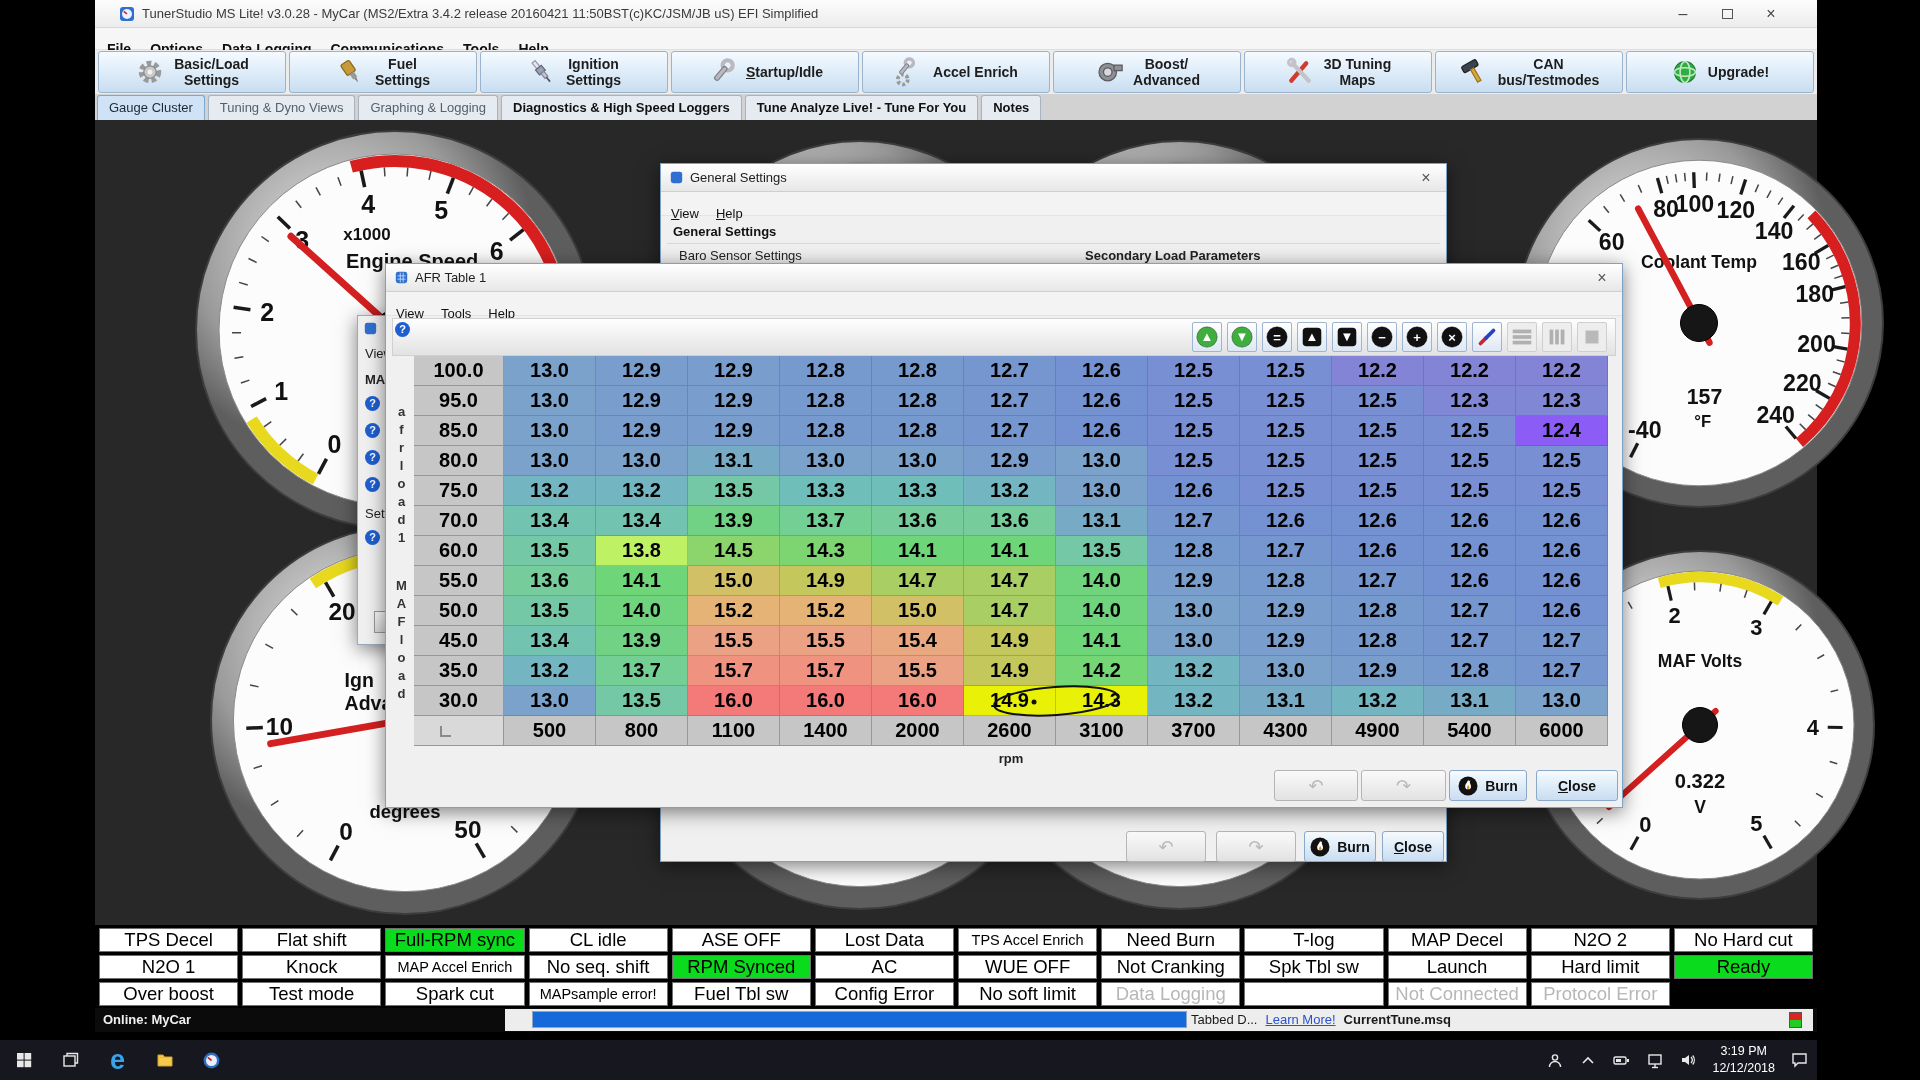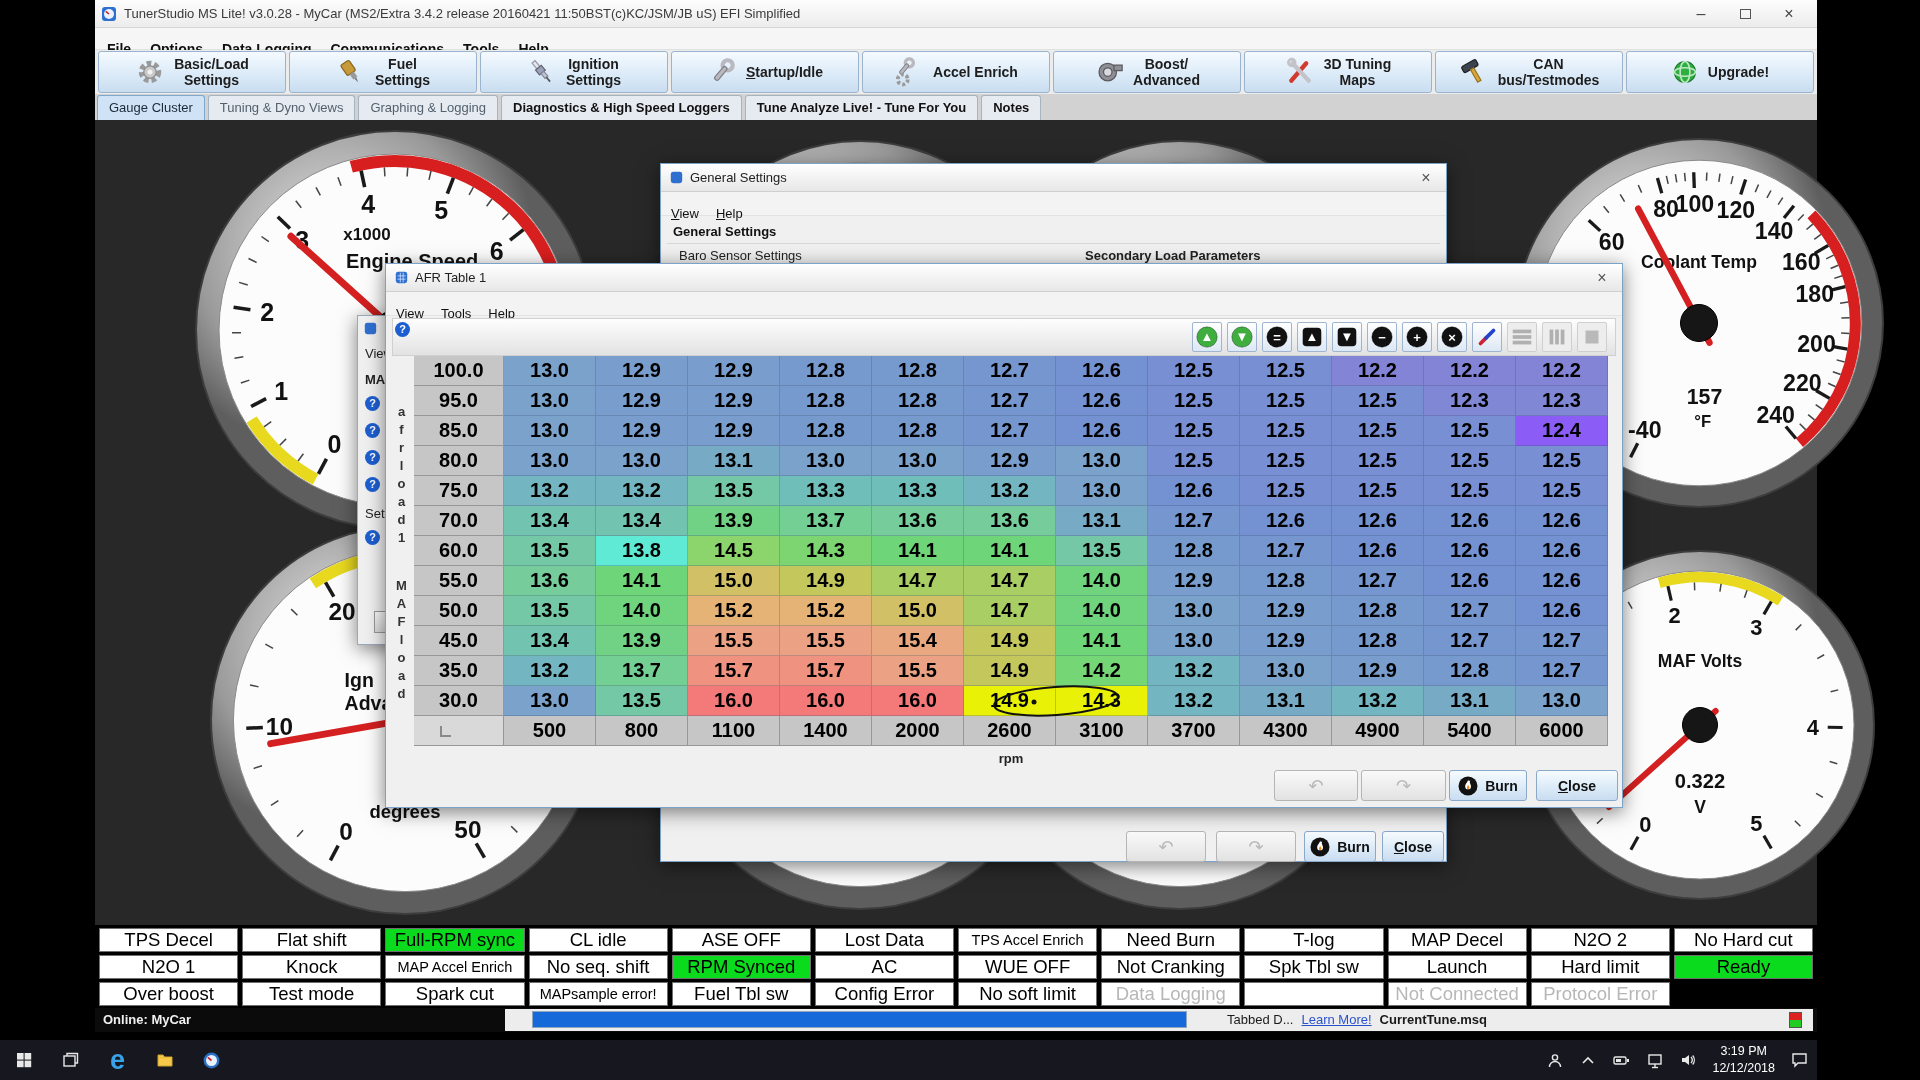--- a/index.html
+++ b/index.html
@@ -4,21 +4,21 @@
 <style>
   * { margin:0; padding:0; box-sizing:border-box; }
   html,body { width:1920px; height:1080px; background:#000; overflow:hidden;
               font-family:"Liberation Sans", sans-serif; }
   #desktop { position:relative; width:1920px; height:1080px; background:#000; }
 
   
   #app { position:absolute; left:95px; top:0; width:1722px; height:1032px; background:#ececec; }
   #titlebar { position:absolute; left:0; top:0; right:0; height:28px;
               background:linear-gradient(#fdfdfd,#ececec); display:flex; align-items:center;
-              padding:0 6px; gap:7px; border-bottom:1px solid #d6d6d6; }
+              padding:0 24px; gap:7px; border-bottom:1px solid #d6d6d6; }
   #title-text { font-size:13px; color:#3a3a3a; white-space:nowrap; overflow:hidden; }
   .win-ctrl { width:44px; height:26px; display:flex; align-items:center; justify-content:center;
               color:#444; font-size:16px; }
   #ctrl-box { margin-left:auto; display:flex; }
   .maxbox { width:11px; height:10px; border:1.5px solid #555; display:inline-block; }
 
   #menubar { position:absolute; left:0; top:28px; right:0; height:22px; background:#f6f6f6;
              display:flex; align-items:center; padding-left:12px; gap:19px;
              font-size:14px; font-weight:700; color:#111; border-bottom:1px solid #e0e0e0;}
   .menu-item { cursor:default;margin-top:20px; }
@@ -52,21 +52,21 @@
   .ind.empty { }
   .ind.none { background:transparent; border:none; }
 
   
   #statusbar { position:absolute; left:0; top:1008px; width:1722px; height:24px; background:#0b0b0b; }
   #sb-online { position:absolute; left:8px; top:4px; color:#f0f0f0; font-size:13px; font-weight:600; }
   #sb-light { position:absolute; left:410px; right:4px; top:1px; bottom:1px; background:#ededed; }
   #sb-progress { position:absolute; left:437px; top:3px; width:655px; height:17px;
                  background:#1669d9; border:1px solid #8fa6c0; }
   #sb-texts { position:absolute; left:1096px; top:4px; font-size:13px; color:#1a1a1a;
-              display:flex; gap:8px; white-space:nowrap;margin-left:36px; }
+              display:flex; gap:8px; white-space:nowrap; }
   #sb-link { color:#2a52cc; text-decoration:underline; }
   #sb-file { font-weight:700; }
   #sb-ind { position:absolute; left:1694px; top:4px; width:13px; height:16px; border:1px solid #555; }
   #sb-ind .r { height:50%; background:#d22; } #sb-ind .g { height:50%; background:#2c2; }
 
   
   #taskbar { position:absolute; left:0; top:1040px; width:1817px; height:40px; background:#17171f;
              display:flex; align-items:center; }
   .tk-btn { width:47px; height:40px; display:flex; align-items:center; justify-content:center; }
   #search-box { width:396px; height:31px; background:#fff; border:1px solid #6c6c6c; display:flex;
@@ -824,21 +824,21 @@
           <div class="cell" style="background: rgb(118, 205, 155);">13.6</div>
           <div class="cell" style="background: rgb(118, 205, 155);">13.6</div>
           <div class="cell" style="background: rgb(119, 171, 197);">13.1</div>
           <div class="cell" style="background: rgb(118, 150, 208);">12.7</div>
           <div class="cell" style="background: rgb(116, 146, 210);">12.6</div>
           <div class="cell" style="background: rgb(116, 146, 210);">12.6</div>
           <div class="cell" style="background: rgb(116, 146, 210);">12.6</div>
           <div class="cell" style="background: rgb(116, 146, 210);">12.6</div>
           <div class="cell hcell">60.0</div>
           <div class="cell" style="background: rgb(116, 200, 165);">13.5</div>
-          <div class="cell" style="background: #5eead4;">13.8</div>
+          <div class="cell" style="background: #bef264;">13.8</div>
           <div class="cell" style="background: rgb(140, 212, 108);">14.5</div>
           <div class="cell" style="background: rgb(125, 213, 114);">14.3</div>
           <div class="cell" style="background: rgb(110, 214, 120);">14.1</div>
           <div class="cell" style="background: rgb(110, 214, 120);">14.1</div>
           <div class="cell" style="background: rgb(116, 200, 165);">13.5</div>
           <div class="cell" style="background: rgb(119, 154, 206);">12.8</div>
           <div class="cell" style="background: rgb(118, 150, 208);">12.7</div>
           <div class="cell" style="background: rgb(116, 146, 210);">12.6</div>
           <div class="cell" style="background: rgb(116, 146, 210);">12.6</div>
           <div class="cell" style="background: rgb(116, 146, 210);">12.6</div>

